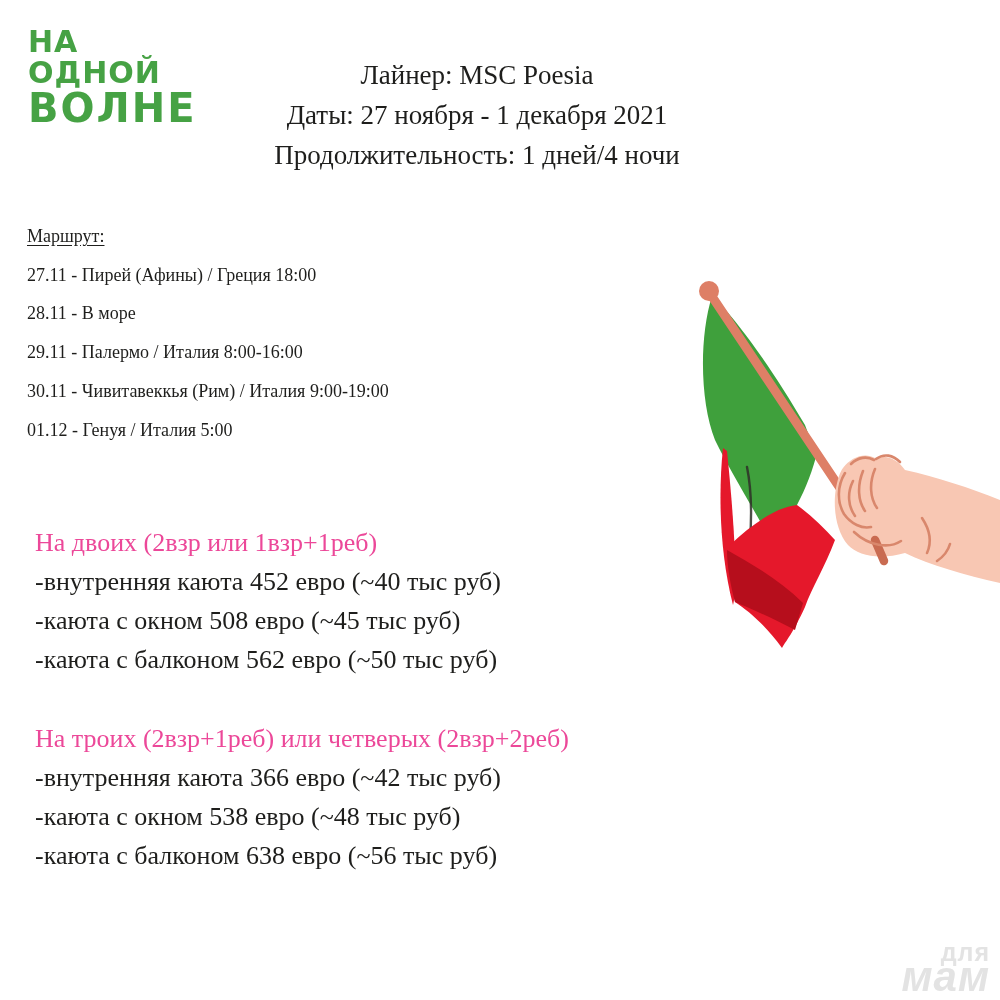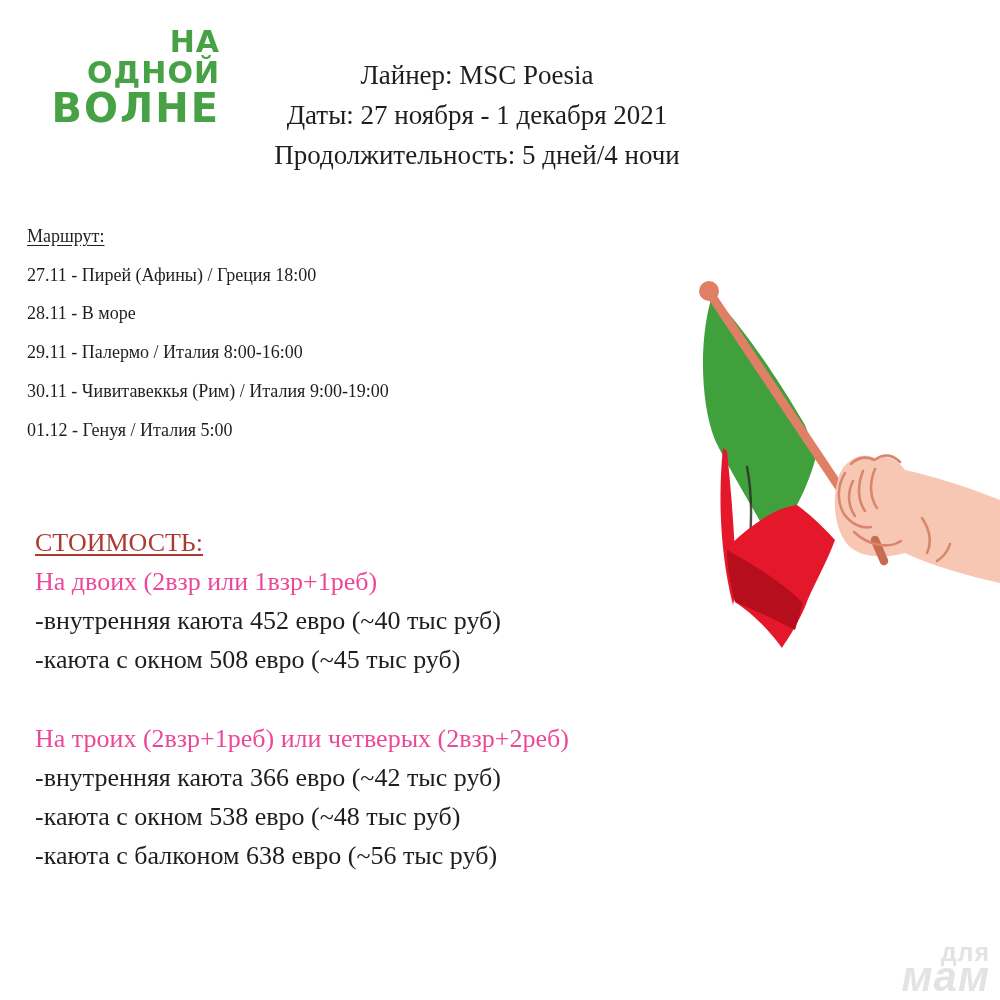--- a/index.html
+++ b/index.html
@@ -1,20 +1,20 @@
 <!DOCTYPE html>
 <html><head>
 <meta charset="utf-8">
 <style>
   html,body{margin:0;padding:0;background:#ffffff;}
   .page{position:relative;width:1000px;height:1000px;background:#ffffff;overflow:hidden;
         font-family:"Liberation Serif",serif;color:#1E1E1C;}
 
   
-  .logo{position:absolute;left:28px;top:26px;width:192px;text-align:right;
+  .logo{position:absolute;left:28px;top:26px;width:192px;text-align:left;
         font-family:"DejaVu Sans",sans-serif;font-weight:bold;color:#46A244;line-height:1.04;}
   .logo-line1{font-size:30px;letter-spacing:1px;}
   .logo-line2{font-size:40px;letter-spacing:2px;}
 
   
   .header{position:absolute;top:55px;left:0;width:954px;text-align:center;
           font-size:27px;line-height:40px;}
 
   
   .route{position:absolute;left:27px;top:217px;font-size:18px;line-height:38.7px;}
@@ -45,37 +45,37 @@
 <div class="page">
 
   <div class="logo">
     <div class="logo-line1">НА ОДНОЙ</div>
     <div class="logo-line2">ВОЛНЕ</div>
   </div>
 
   <div class="header">
     <div>Лайнер: MSC Poesia</div>
     <div>Даты: 27 ноября - 1 декабря 2021</div>
-    <div>Продолжительность: 5 дней/4 ночи</div>
+    <div>Продолжительность: 1 дней/4 ночи</div>
   </div>
 
   <div class="route">
     <div class="route-title">Маршрут:</div>
     <div class="route-item">27.11 - Пирей (Афины) / Греция 18:00</div>
     <div class="route-item">28.11 - В море</div>
     <div class="route-item">29.11 - Палермо / Италия 8:00-16:00</div>
     <div class="route-item">30.11 - Чивитавеккья (Рим) / Италия 9:00-19:00</div>
     <div class="route-item">01.12 - Генуя / Италия 5:00</div>
   </div>
 
   <div class="pricing">
-    <div class="pricing-title">СТОИМОСТЬ:</div>
     <div class="group-label">На двоих (2взр или 1взр+1реб)</div>
     <div class="price-item">-внутренняя каюта 452 евро (~40 тыс руб)</div>
     <div class="price-item">-каюта с окном 508 евро (~45 тыс руб)</div>
+    <div class="price-item">-каюта с балконом 562 евро (~50 тыс руб)</div>
     <div class="group-gap"></div>
     <div class="group-label">На троих (2взр+1реб) или четверых (2взр+2реб)</div>
     <div class="price-item">-внутренняя каюта 366 евро (~42 тыс руб)</div>
     <div class="price-item">-каюта с окном 538 евро (~48 тыс руб)</div>
     <div class="price-item">-каюта с балконом 638 евро (~56 тыс руб)</div>
   </div>
 
   <svg class="flag" viewBox="0 0 345 420" xmlns="http://www.w3.org/2000/svg" aria-hidden="true">
 
     <path d="M 57,51

